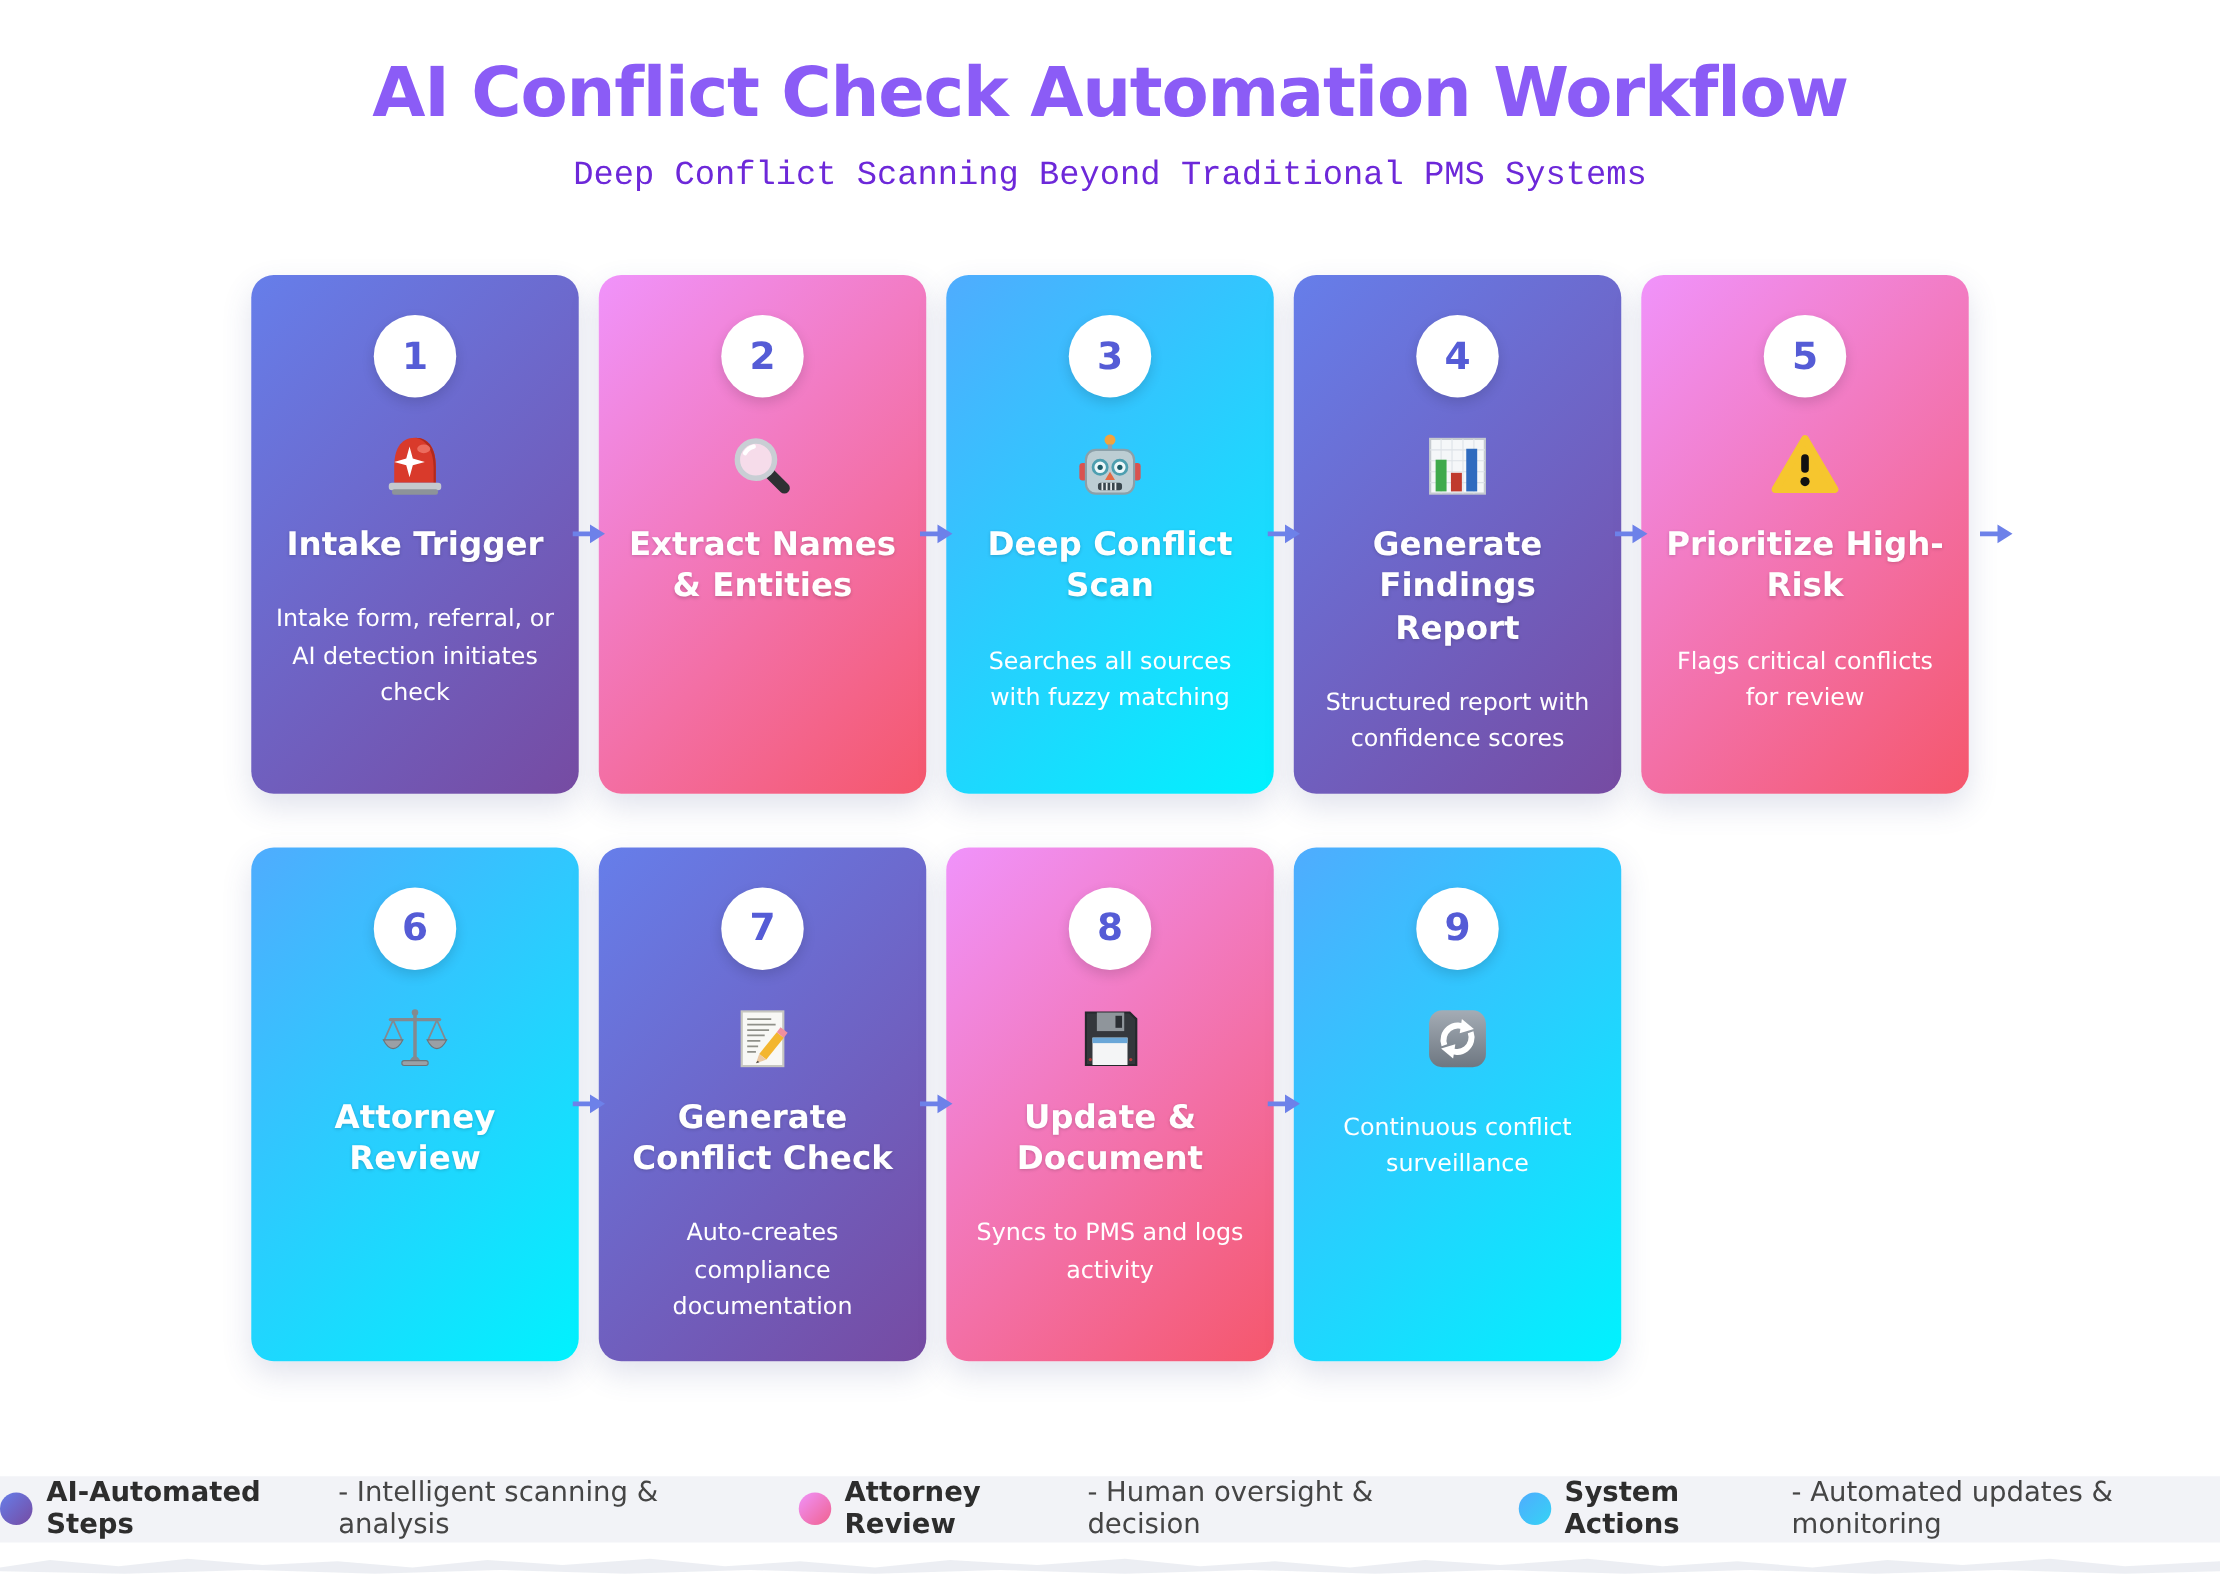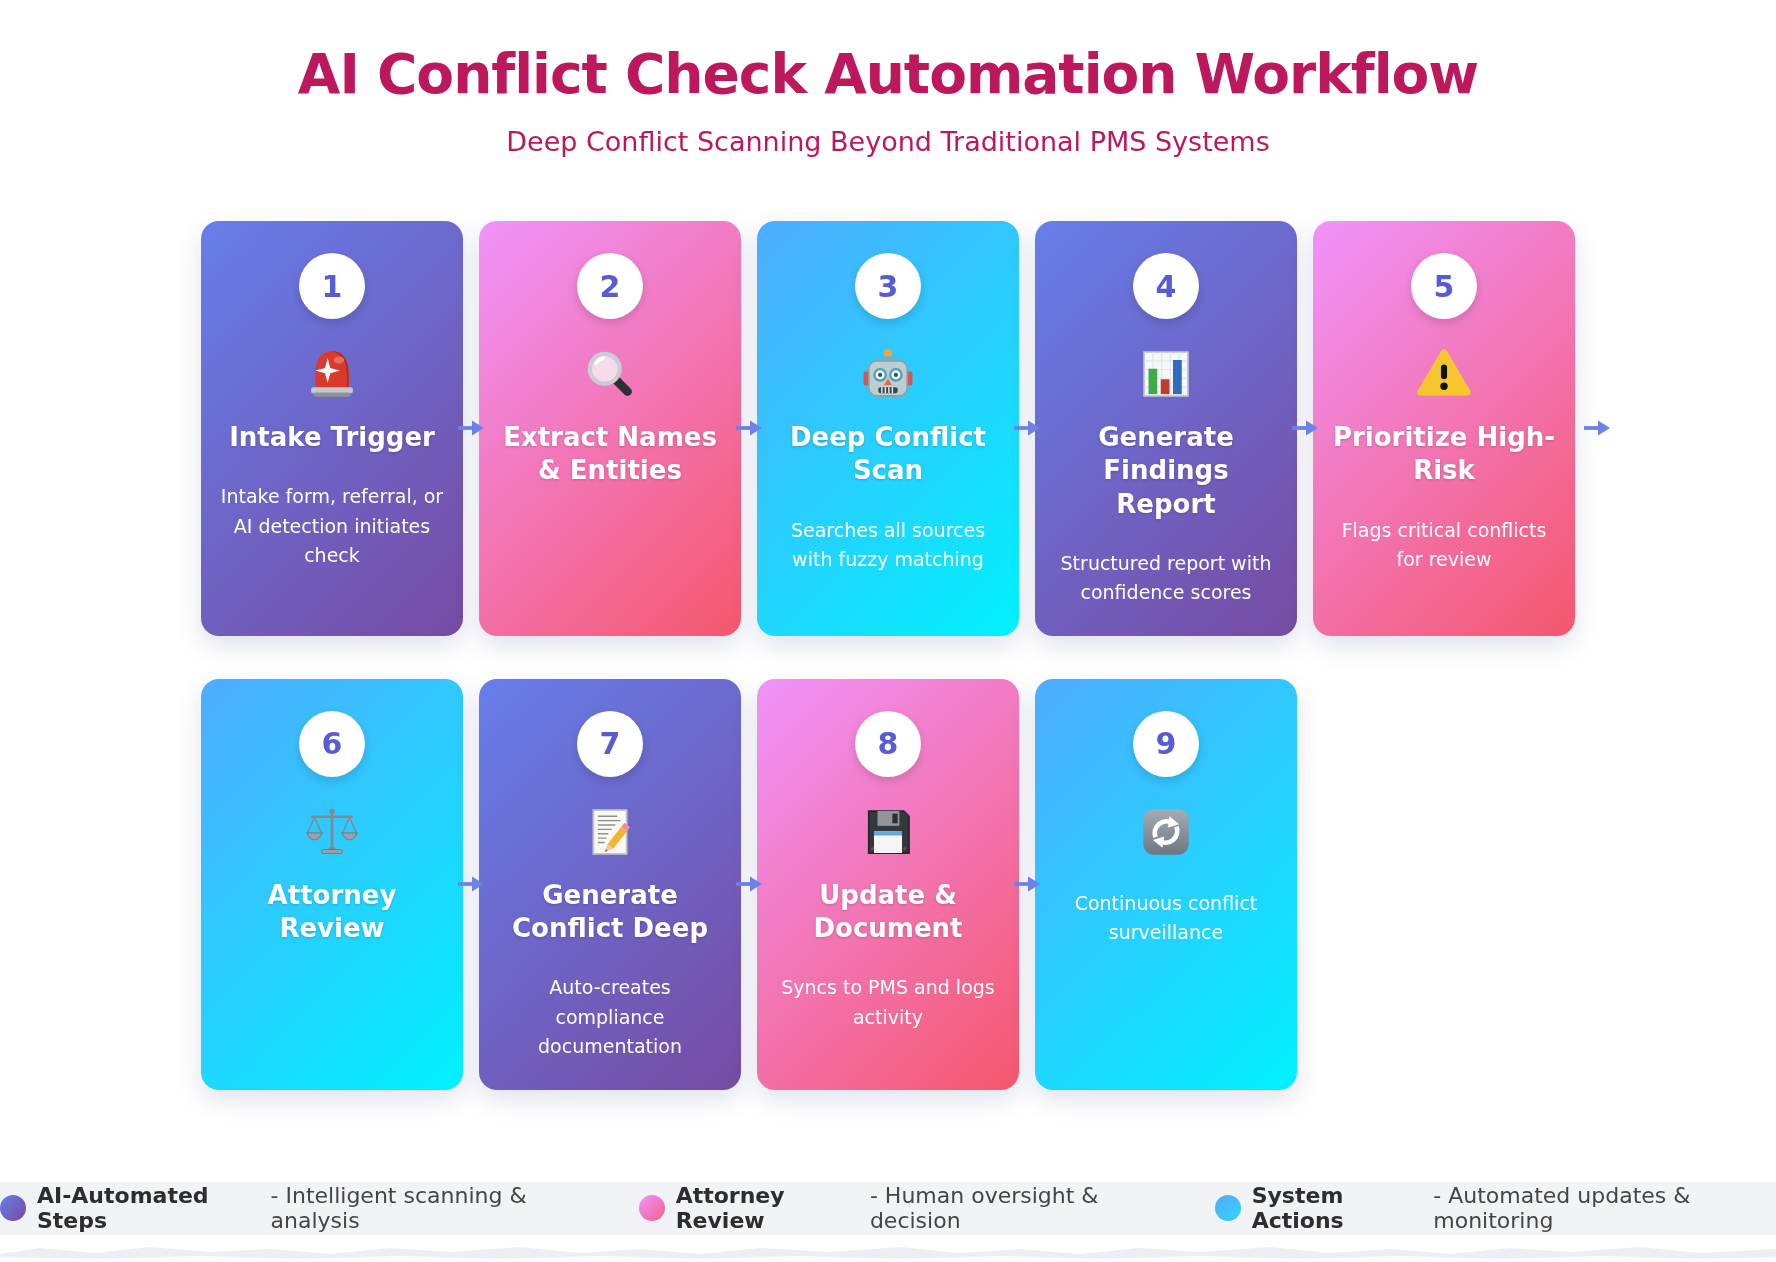--- a/index.html
+++ b/index.html
@@ -1,21 +1,21 @@
 <!DOCTYPE html>
 <html><head>
 <meta charset="utf-8">
 <style>
   * { margin:0; padding:0; box-sizing:border-box; }
   html,body { width:1776px; height:1262px; background:#ffffff; overflow:hidden;
               font-family:"DejaVu Sans", sans-serif; position:relative; }
 
   .page-title { text-align:center; margin-top:42px; font-size:55px; font-weight:bold;
-                color:#be185d; letter-spacing:-1px; }
-  .page-subtitle { text-align:center; margin-top:20px; font-size:27px; color:#be185d; }
+                color:#8b5cf6; letter-spacing:-1px; }
+  .page-subtitle { text-align:center; margin-top:20px; font-size:27px; color:#6d28d9;font-family:Liberation Mono, monospace; }
 
   .board { width:1374px; margin:64px auto 0; }
   .row { display:flex; gap:16px; align-items:stretch; }
   .row + .row { margin-top:43px; }
 
   .card { position:relative; width:262px; min-height:385px; border-radius:18px;
           padding:32px 18px 28px; display:flex; flex-direction:column; align-items:center;
           text-align:center; color:#ffffff;
           box-shadow:0 10px 24px rgba(70,80,140,0.16); }
   .card.purple { background:linear-gradient(135deg,#667eea 0%,#764ba2 100%); }
@@ -196,21 +196,21 @@
       <div class="icon">
         <svg width="56" height="56" viewBox="0 0 64 64">
           <rect x="13" y="7" width="38" height="50" fill="#f8f8f5" stroke="#c6c6c0" stroke-width="2"></rect>
           <path d="M18 14 H40 M18 19 H44 M18 24 H38 M18 29 H34 M18 34 H30 M18 39 H28 M18 44 H26" stroke="#8f9089" stroke-width="1.6"></path>
           <path d="M29 46 L45 26 L51.5 31 L35.5 51 Z" fill="#f3b62f"></path>
           <path d="M45 26 L51.5 31 L55 26.5 L48.5 21.5 Z" fill="#ef8f9e"></path>
           <path d="M29 46 L35.5 51 L26 54.5 Z" fill="#ecc9a0"></path>
           <path d="M27.5 52 L26 54.5 L29.2 53.4 Z" fill="#4a4a4a"></path>
         </svg>
       </div>
-      <div class="card-title">Generate Conflict Deep</div>
+      <div class="card-title">Generate Conflict Check</div>
       <div class="card-desc">Auto-creates compliance documentation</div>
       <div class="arrow">
         <svg width="27" height="20" viewBox="0 0 27 20">
             <path d="M0 10 H16" stroke="#6d81e9" stroke-width="3.8"></path>
             <path d="M14 2.5 L26 10 L14 17.5 Z" fill="#6d81e9"></path>
           </svg>
       </div>
     </div>
 
     <div class="card pink">

